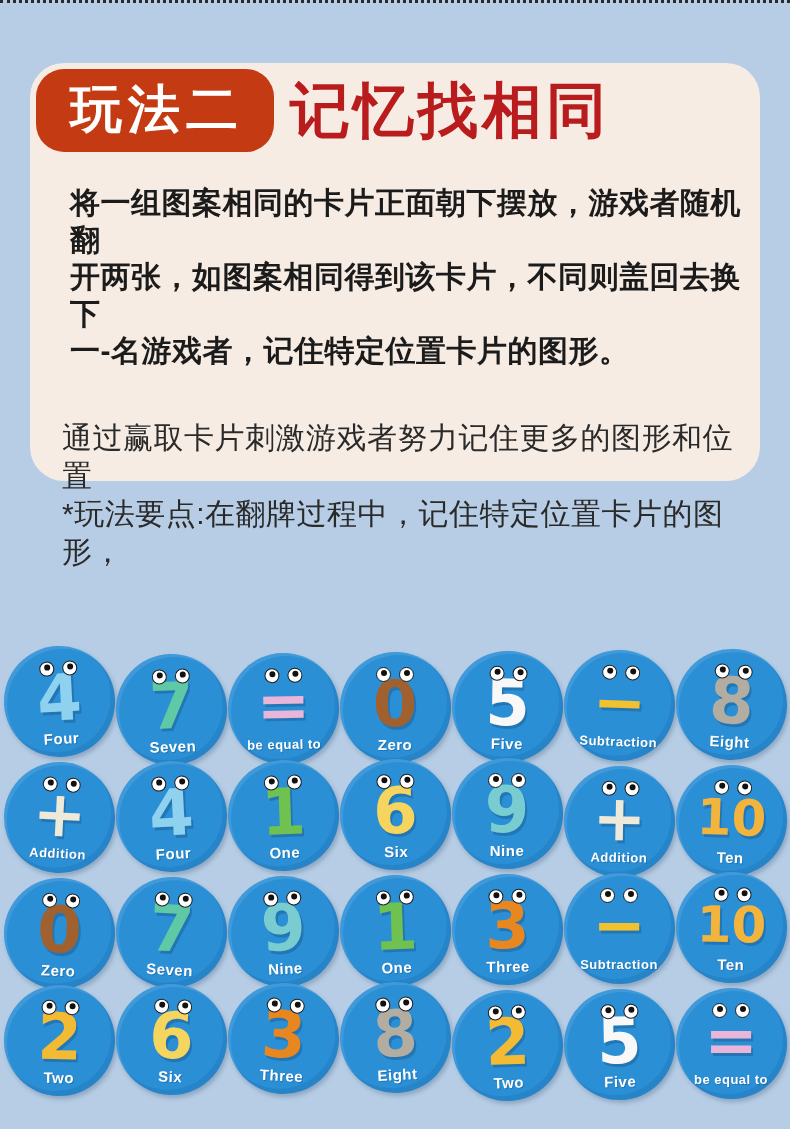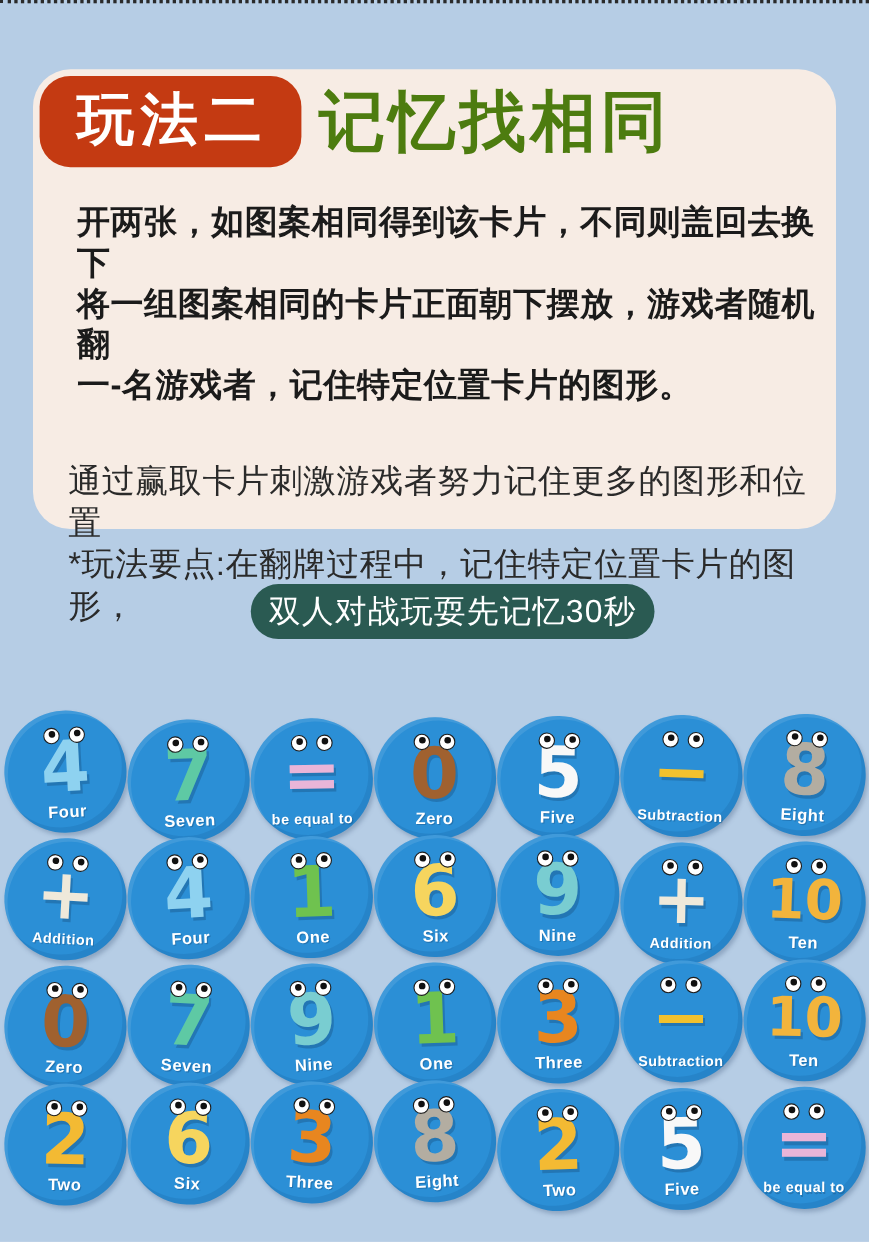--- a/index.html
+++ b/index.html
@@ -110,34 +110,33 @@
   .card-label.long{font-size:13px;bottom:12px;}
 </style>
 </head>
 <body>
 
 <div class="page" style="background: rgb(182, 205, 229);">
 
   <div class="info-panel" style="background: rgb(247, 236, 228);">
     <div class="header-row">
       <div class="badge" style="background: rgb(196, 58, 18);">玩法二</div>
-      <h1 class="panel-title" style="color: #4d7c0f; font-family: Liberation Serif, serif;">记忆找相同</h1>
+      <h1 class="panel-title" style="color: #b91c1c; font-family: Liberation Serif, serif;">记忆找相同</h1>
     </div>
     <div class="body-text">
+      <div>将一组图案相同的卡片正面朝下摆放，游戏者随机翻</div>
       <div>开两张，如图案相同得到该卡片，不同则盖回去换下</div>
-      <div>将一组图案相同的卡片正面朝下摆放，游戏者随机翻</div>
       <div>一-名游戏者，记住特定位置卡片的图形。</div>
     </div>
     <div class="tip-text">
       <div>通过赢取卡片刺激游戏者努力记住更多的图形和位置</div>
       <div>*玩法要点:在翻牌过程中，记住特定位置卡片的图形，</div>
     </div>
   </div>
 
-  <div class="banner-pill" style="background: rgb(42, 90, 82); color: rgb(255, 255, 255);">双人对战玩耍先记忆30秒</div>
 
   <div class="cards-photo">
       <div class="card-row">
         <div class="card" style="background: rgb(43, 143, 214); transform: translateY(-4px) rotate(-3deg);">
           <div class="eyes">
             <i></i>
             <i></i>
           </div>
           <div class="glyph" style="color: rgb(142, 210, 240);">4</div>
           <div class="card-label" style="color: rgb(255, 255, 255);">Four</div>

